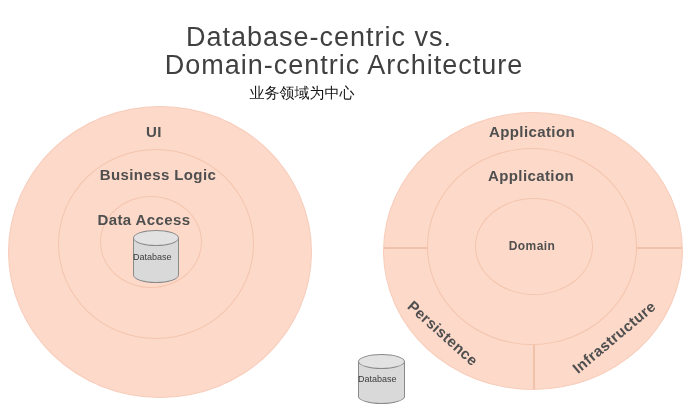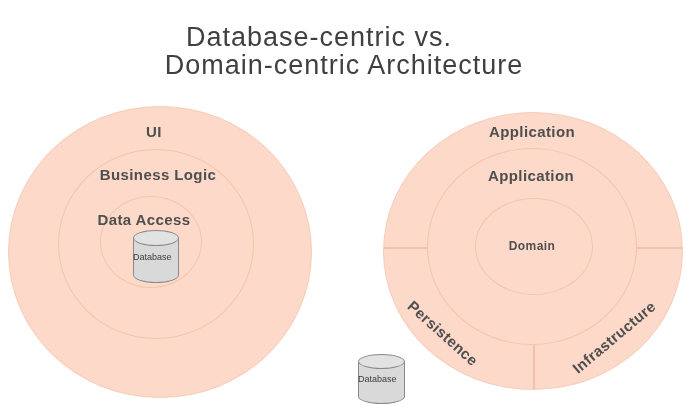--- a/index.html
+++ b/index.html
@@ -89,20 +89,21 @@
     z-index:4;
   }
 </style>
 </head>
 <body>
 
 <div class="canvas">
 
   <div class="title-line" style="left:319px;top:22px;">Database-centric vs.</div>
   <div class="title-line" style="left:344px;top:50px;">Domain-centric Architecture</div>
+  <div class="caption-cjk" style="left:302px;top:84px;">业务领域为中心</div>
 
   <div>
     <div class="ellipse outer" style="left:8px;top:106px;width:304px;height:292px;"></div>
     <div class="ellipse ring" style="left:58px;top:149px;width:196px;height:190px;"></div>
     <div class="ellipse ring" style="left:100px;top:196px;width:102px;height:92px;"></div>
 
     <div class="ring-label" style="left:154px;top:131px;">UI</div>
     <div class="ring-label" style="left:158px;top:174px;">Business Logic</div>
     <div class="ring-label" style="left:144px;top:219px;">Data Access</div>
 

